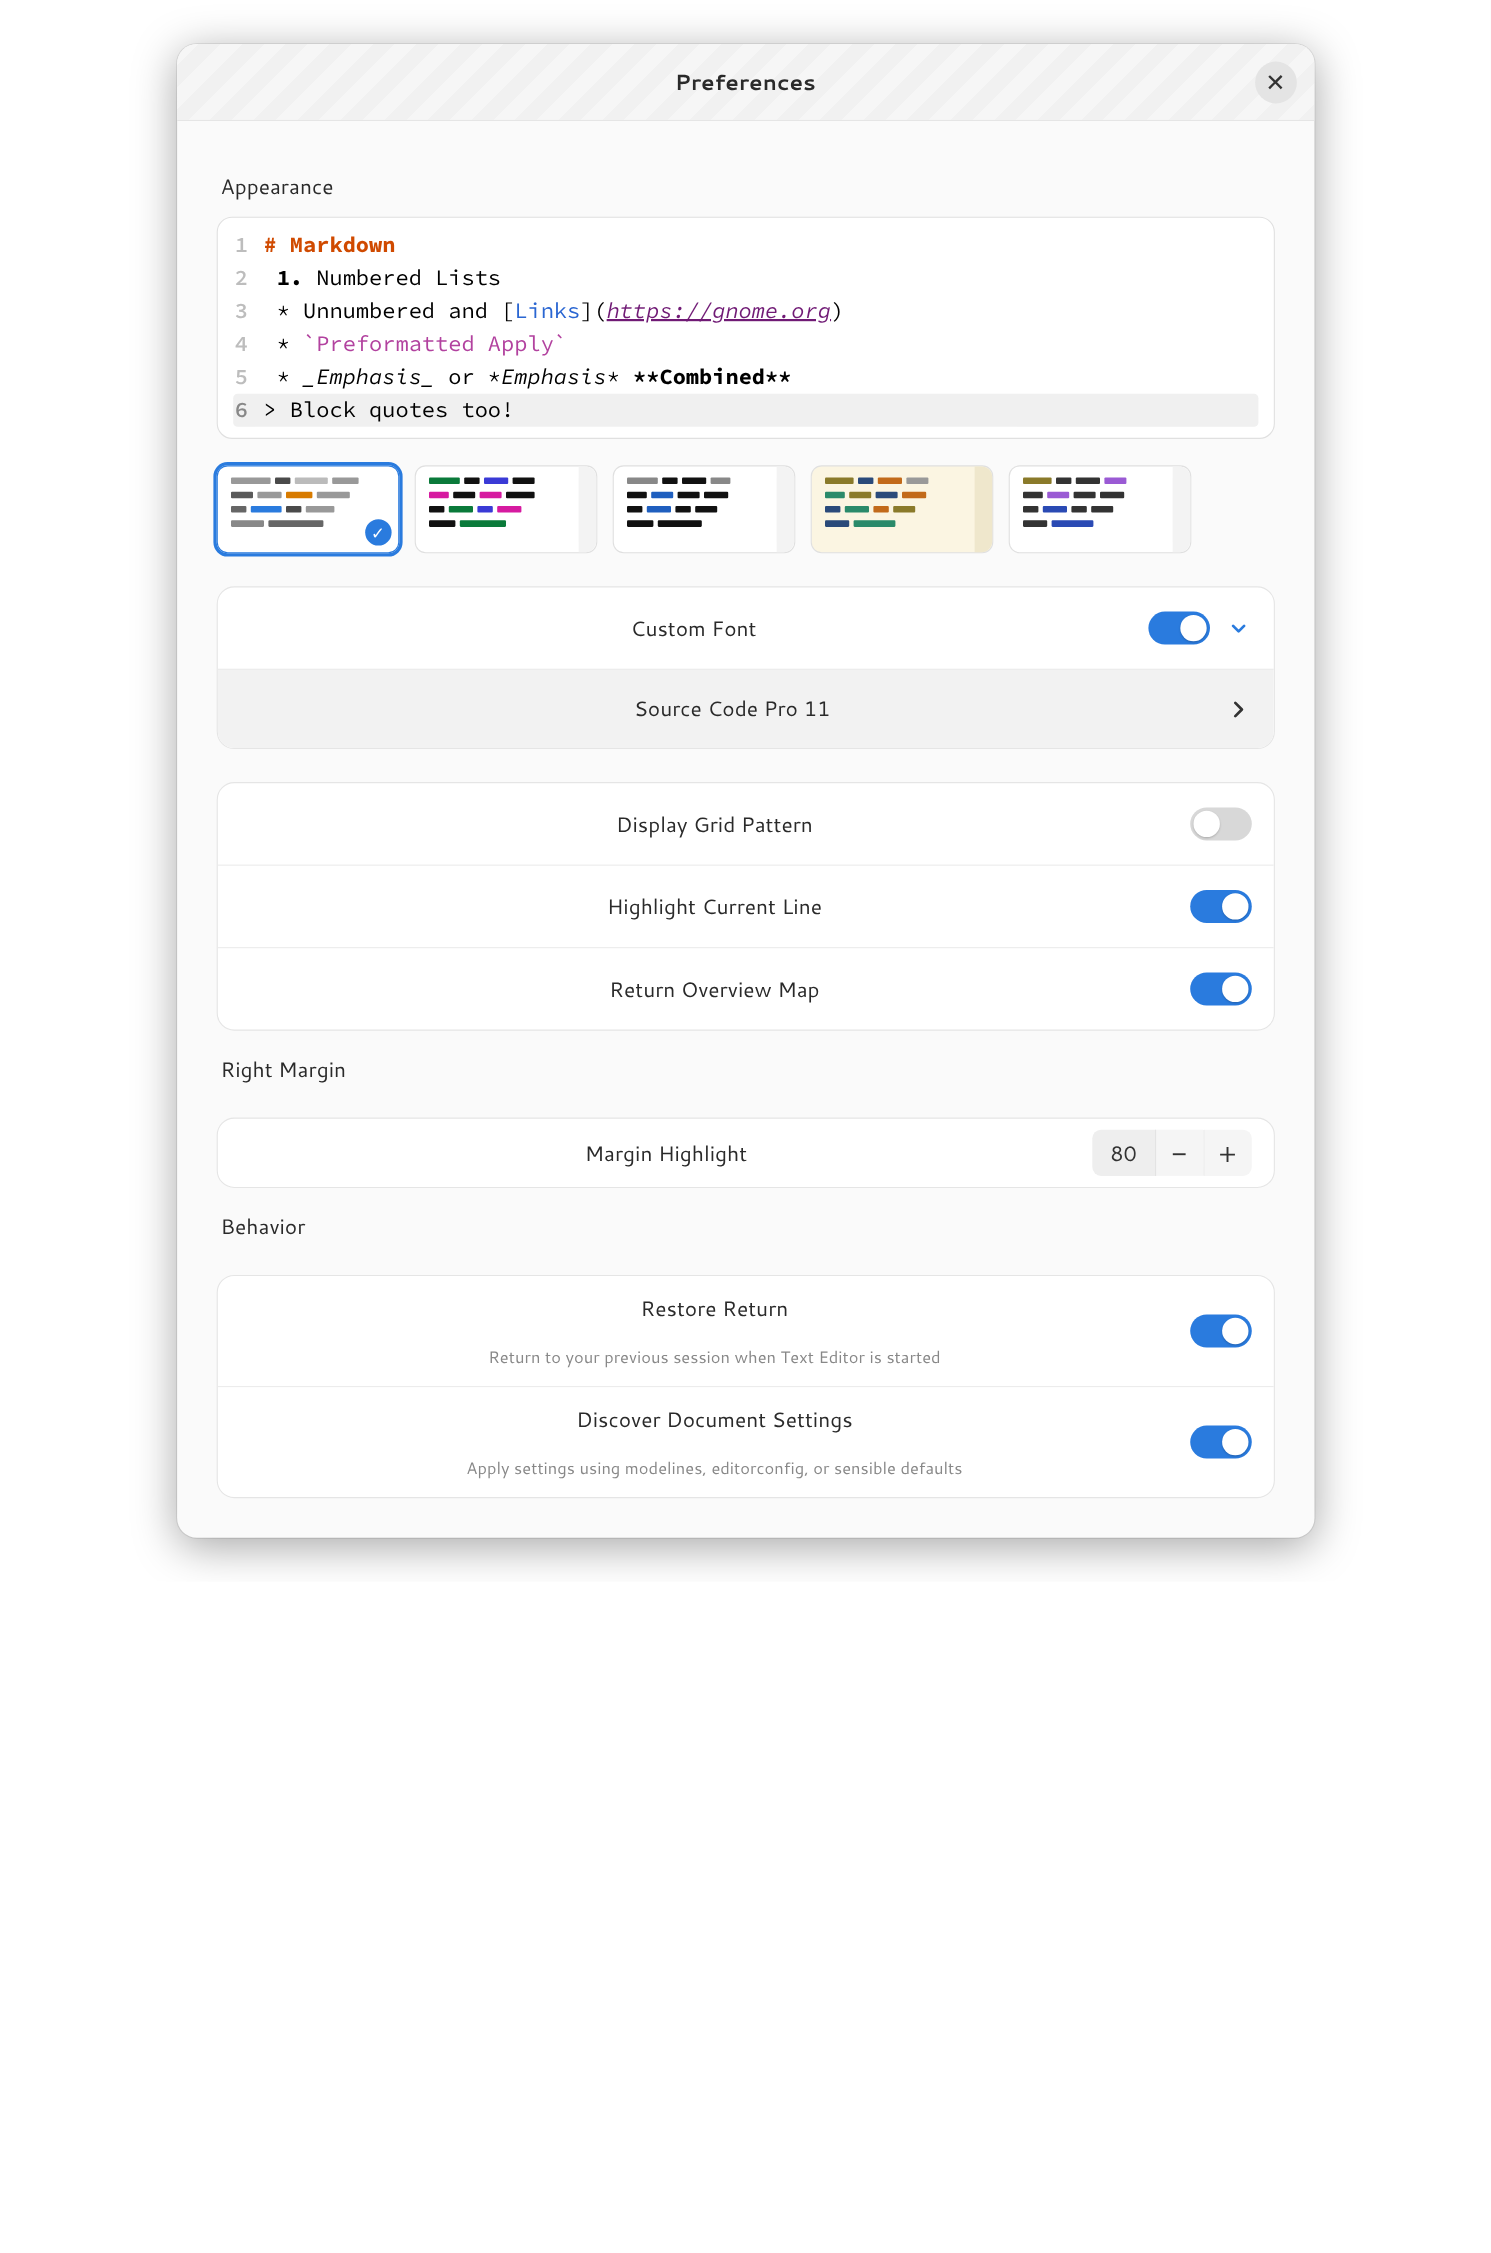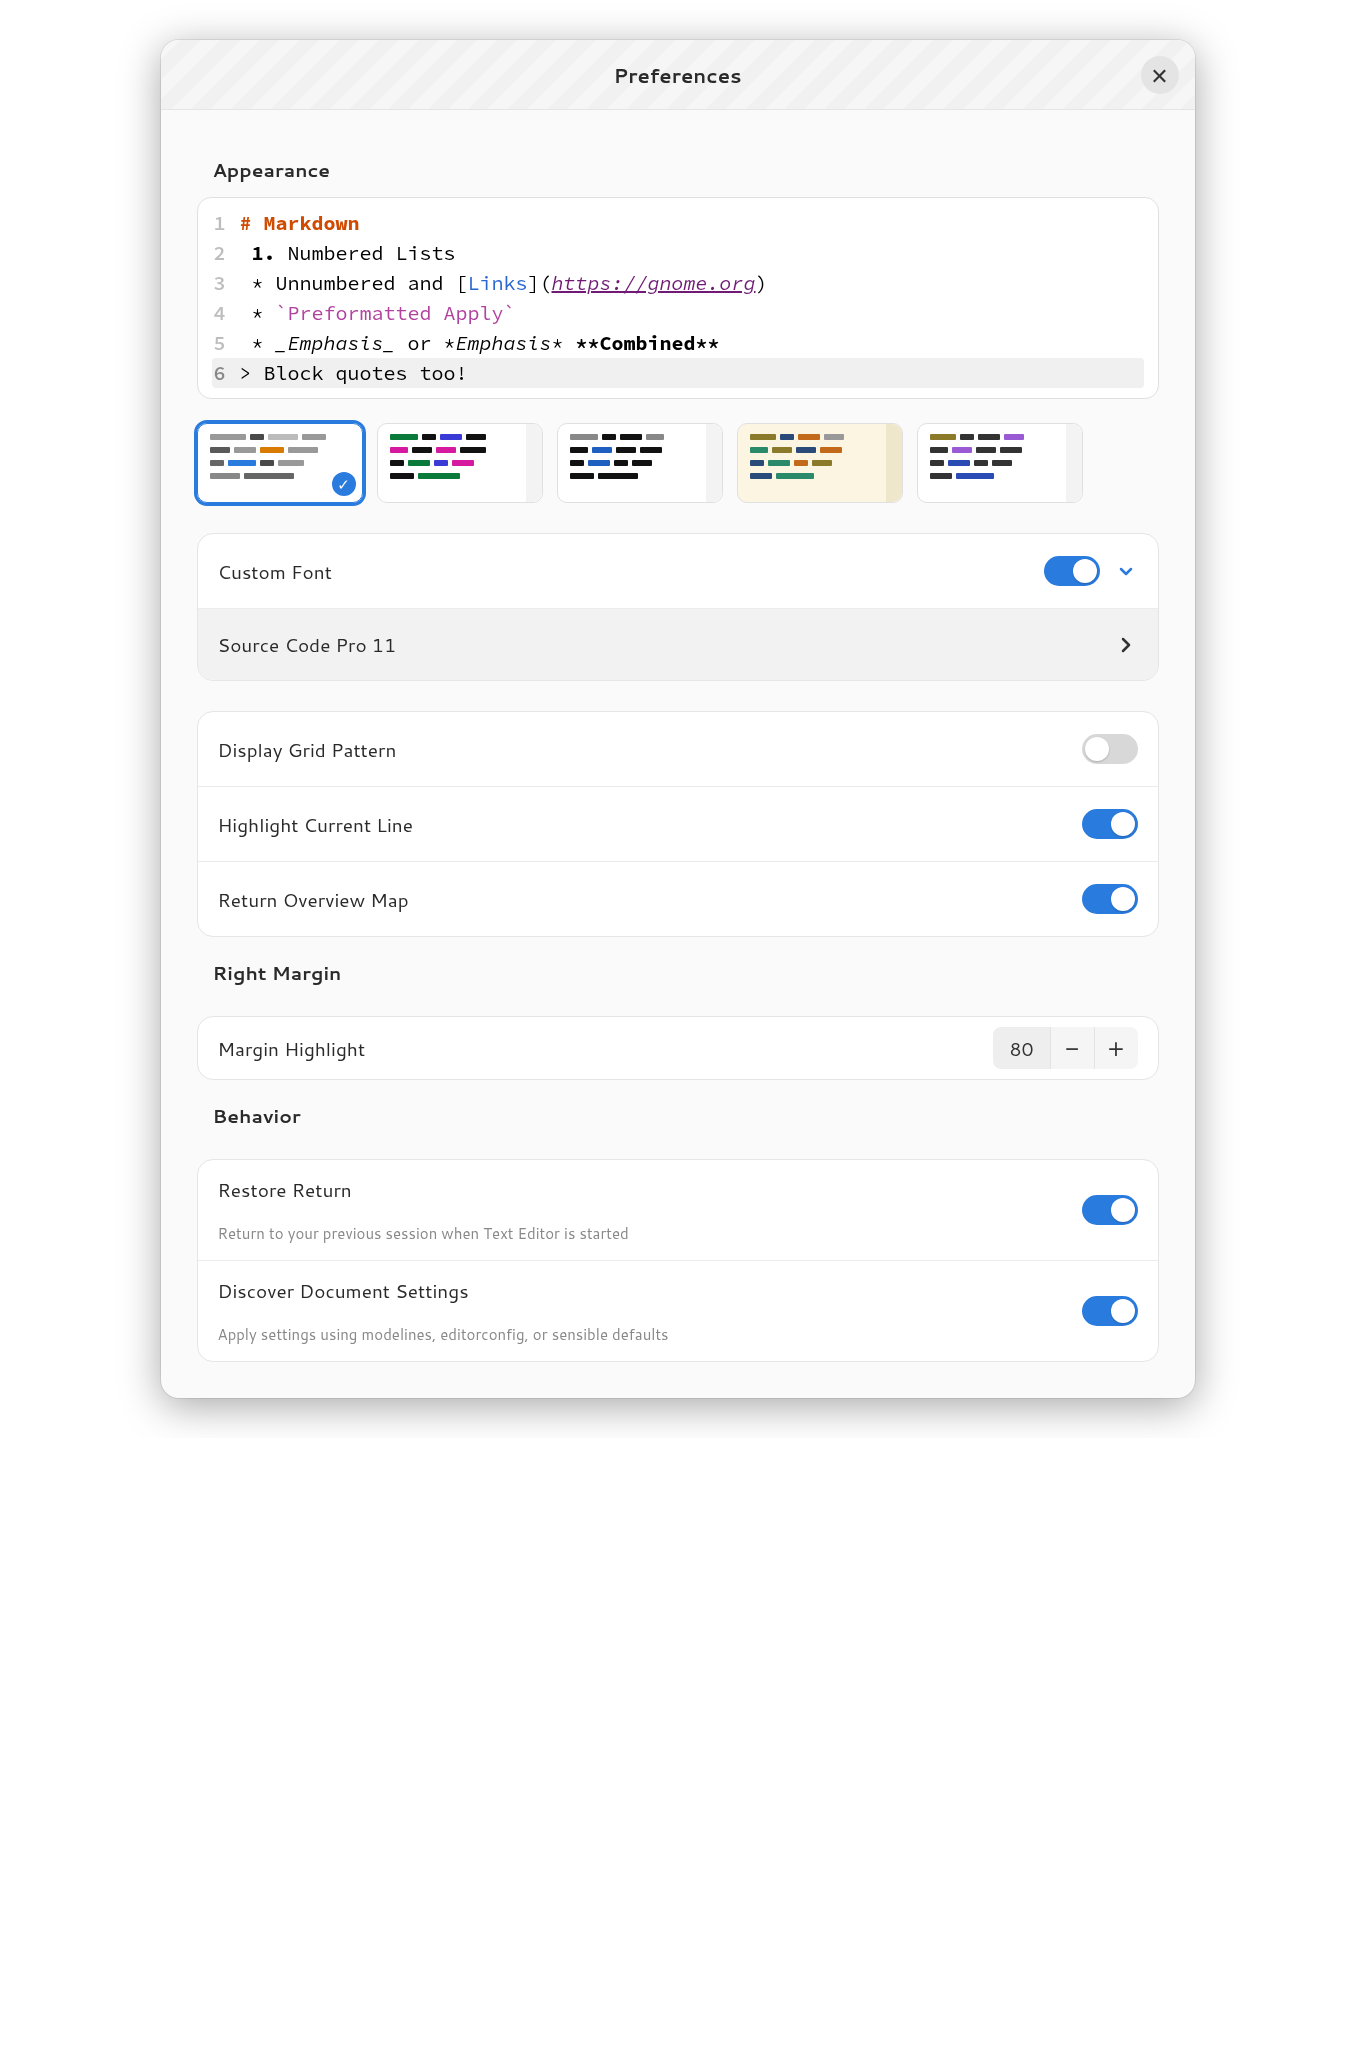--- a/index.html
+++ b/index.html
@@ -34,24 +34,24 @@
     width: 38px; height: 38px;
     border-radius: 50%;
     background: #e4e4e4;
     display: flex; align-items: center; justify-content: center;
     cursor: pointer;
     font-size: 22px;
     color: #333;
   }
   .content { padding: 24px 36px 36px; }
   .section-title {
-    font-weight: 700;
+    font-weight: 400;
     font-size: 19px;
     color: #2a2a2a;
-    margin: 22px 16px 14px;
+    margin: 22px 4px 14px;
   }
 
   .preview {
     background: #fff;
     border: 1px solid #e0e0e0;
     border-radius: 14px;
     padding: 10px 14px;
     font-family: "Source Code Pro", ui-monospace, Menlo, monospace;
     font-size: 20px;
     line-height: 1.5;
@@ -102,20 +102,21 @@
     border: 1px solid #e5e5e5;
     border-radius: 16px;
     overflow: hidden;
   }
   .row {
     display: flex;
     align-items: center;
     justify-content: space-between;
     padding: 22px 20px;
     border-top: 1px solid #ececec;
+    text-align: center;
   }
   .row:first-child { border-top: none; }
   .row.sub { background: #f2f2f2; }
   .row-label { font-size: 19px; color: #2a2a2a; }
   .row-desc { font-size: 15px; color: #888; margin-top: 20px; }
   .row-left { flex: 1; }
 
   .toggle {
     width: 56px; height: 30px; border-radius: 15px;
     background: #d8d8d8; position: relative; cursor: pointer;

